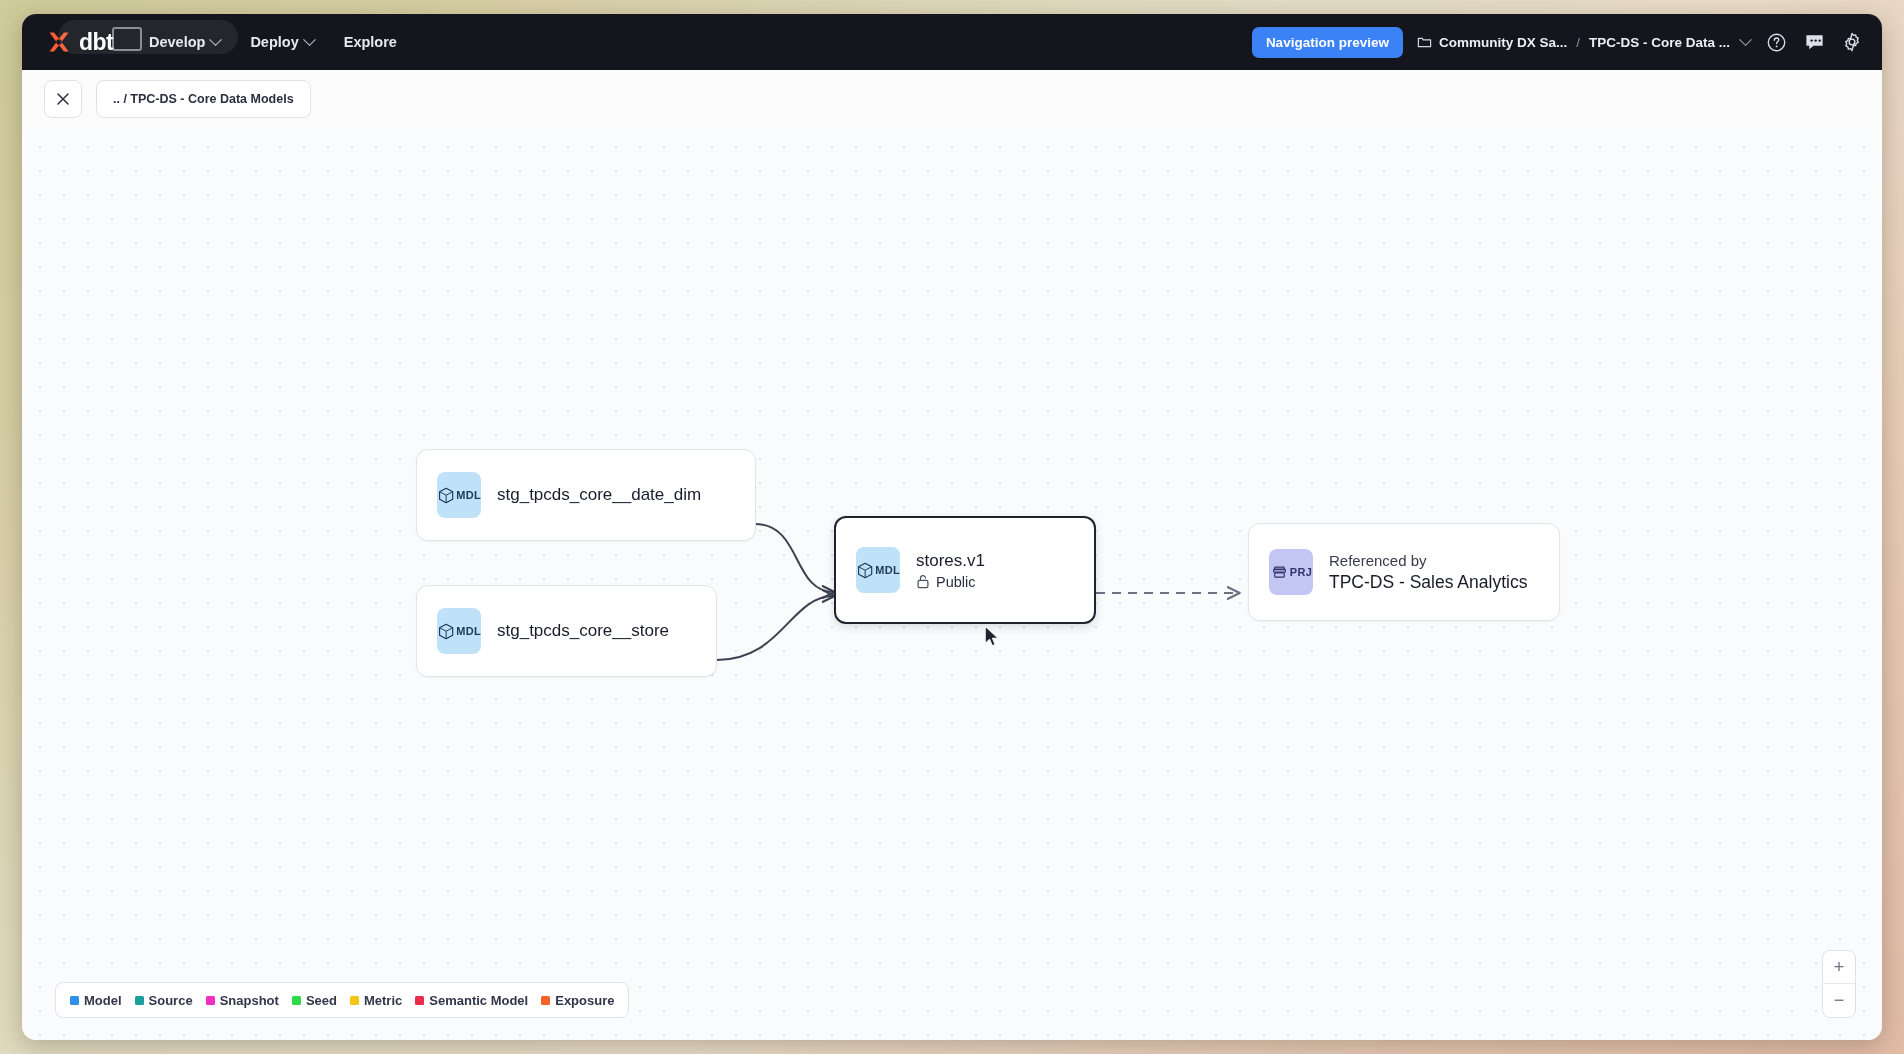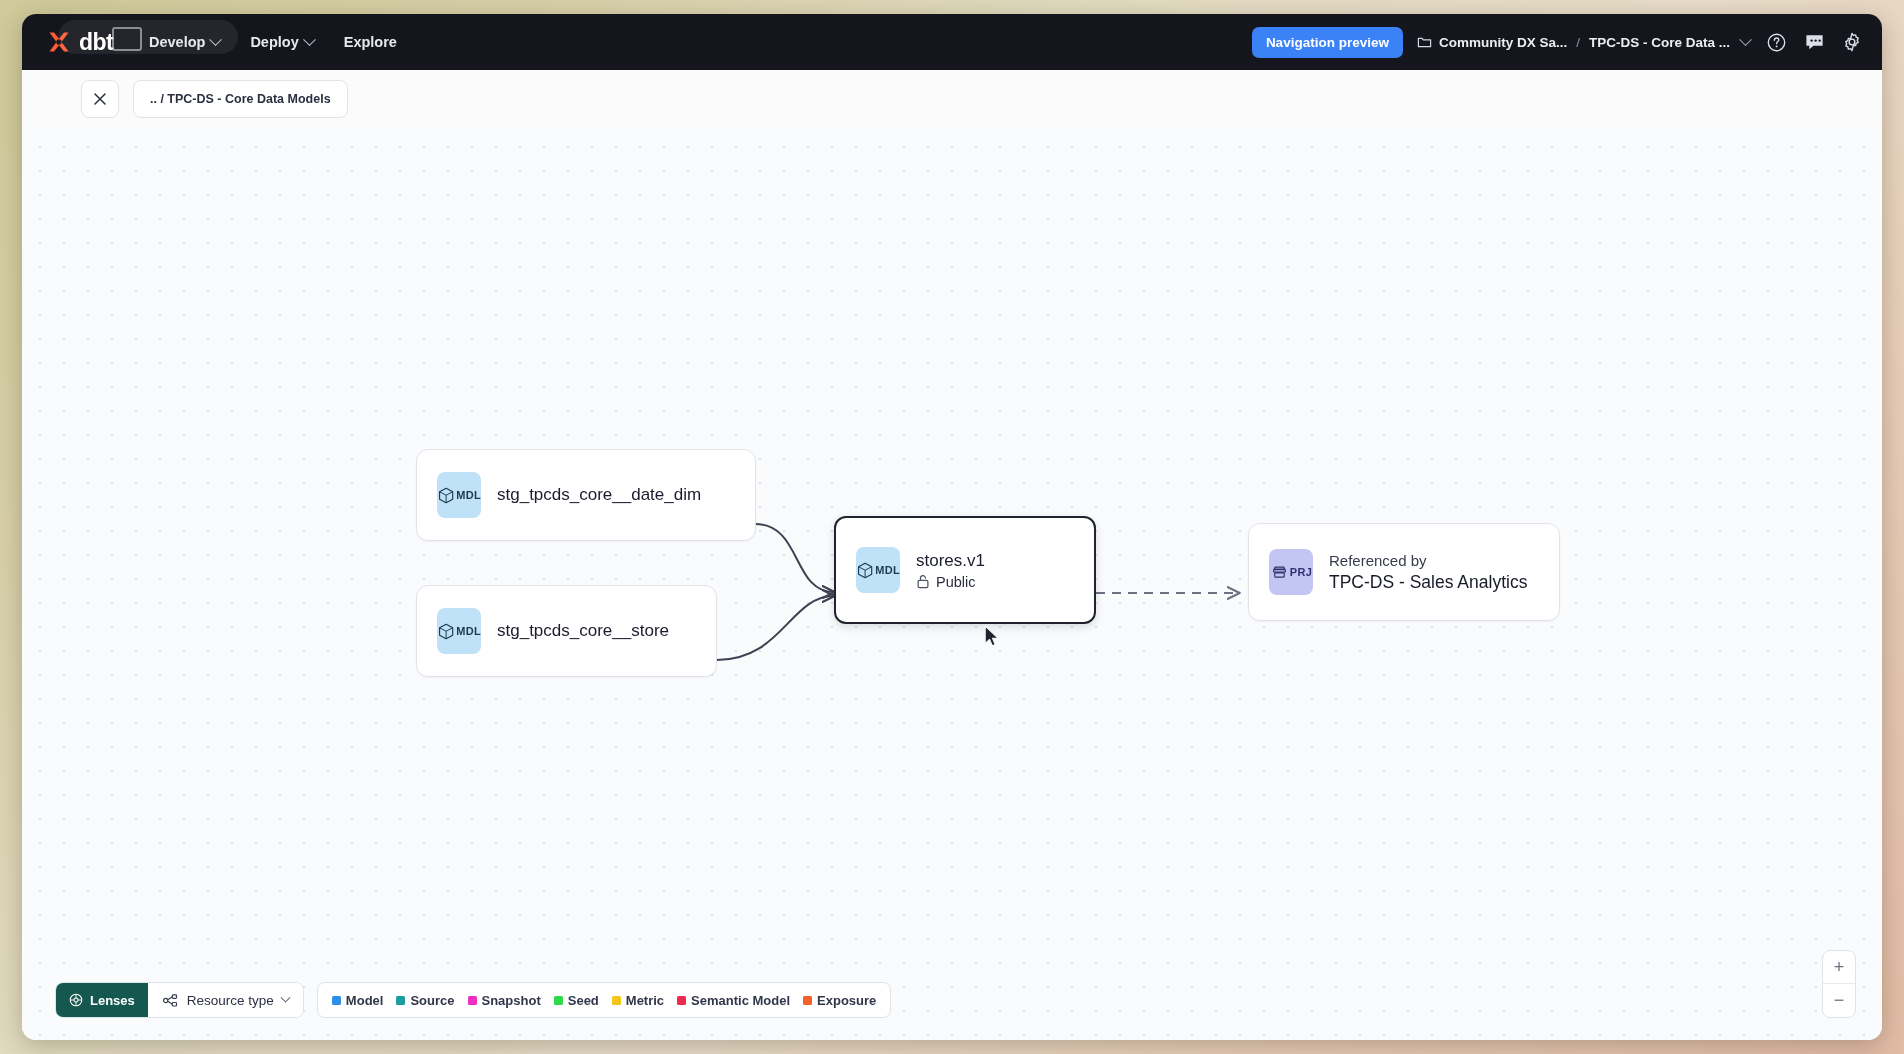--- a/index.html
+++ b/index.html
@@ -70,21 +70,20 @@
   .crumb-sep { color: #8d93a3; font-weight: 500; }
   .crumb-plain { font-weight: 700; color:#eceef3; cursor:pointer; white-space:nowrap;}
   .ico-btn { width: 24px; height: 24px; display:flex; align-items:center; justify-content:center; cursor:pointer; }
 
   
   #toolbar {
     position: relative; height: 58px;
     display: flex; align-items: center; padding: 0 22px;
     gap: 14px; z-index: 15;
     background: transparent;
-    margin-left: 37px;
   }
   .tb-sq {
     width: 38px; height: 38px; border: 1px solid #dfe2e8; border-radius: 8px;
     background: #fff; display: flex; align-items: center; justify-content: center; cursor: pointer;
   }
   .tb-chip {
     height: 38px; border: 1px solid #dfe2e8; border-radius: 8px; background: #fff;
     display: flex; align-items: center; padding: 0 16px;
     font-size: 12.5px; font-weight: 700; color: #2b3040; cursor: pointer; white-space: nowrap;
   }
@@ -338,42 +337,20 @@
         <span class="node-kicker">Referenced by</span>
         <span class="node-main">TPC-DS - Sales Analytics</span>
       </div>
     </div>
 
     <svg id="cursor" width="17" height="24" viewBox="0 0 17 24">
       <path d="M1.2 1 L1.2 18.5 L5.6 14.5 L8.3 20.8 L11.2 19.5 L8.5 13.3 L14 13.1 Z" fill="#20242f" stroke="#f5f6f8" stroke-width="1.1" stroke-linejoin="round"></path>
     </svg>
 
     <div class="bottom-left">
-      <div class="lens-group">
-        <div class="lens-btn">
-          <svg width="14" height="14" viewBox="0 0 18 18">
-            <circle cx="9" cy="9" r="7.4" fill="none" stroke="#fff" stroke-width="1.4"></circle>
-            <circle cx="9" cy="9" r="2.6" fill="none" stroke="#fff" stroke-width="1.3"></circle>
-            <path d="M9 1.6 V6.4 M9 11.6 V16.4 M1.6 9 H6.4 M11.6 9 H16.4" stroke="#fff" stroke-width="1.2"></path>
-          </svg>
-          <span>Lenses</span>
-        </div>
-        <div class="restype">
-          <svg width="17" height="15" viewBox="0 0 20 18">
-            <g fill="none" stroke="#3a4052" stroke-width="1.4">
-              <circle cx="4.2" cy="9" r="2.5"></circle>
-              <rect x="12.2" y="2.2" width="5" height="4.2" rx="1"></rect>
-              <rect x="12.2" y="11.4" width="5" height="4.2" rx="1"></rect>
-              <path d="M6.7 8 L12.2 4.5 M6.7 10 L12.2 13.5"></path>
-            </g>
-          </svg>
-          <span>Resource type</span>
-          <i class="chev" style="border-color:#5b6173;width:7px;height:7px"></i>
-        </div>
-      </div>
 
       <div class="legend" id="legend">
           <div class="leg-item">
             <span class="leg-sw" style="background: rgb(47, 143, 232);"></span>
             <span>Model</span>
           </div>
           <div class="leg-item">
             <span class="leg-sw" style="background: rgb(29, 158, 158);"></span>
             <span>Source</span>
           </div>

